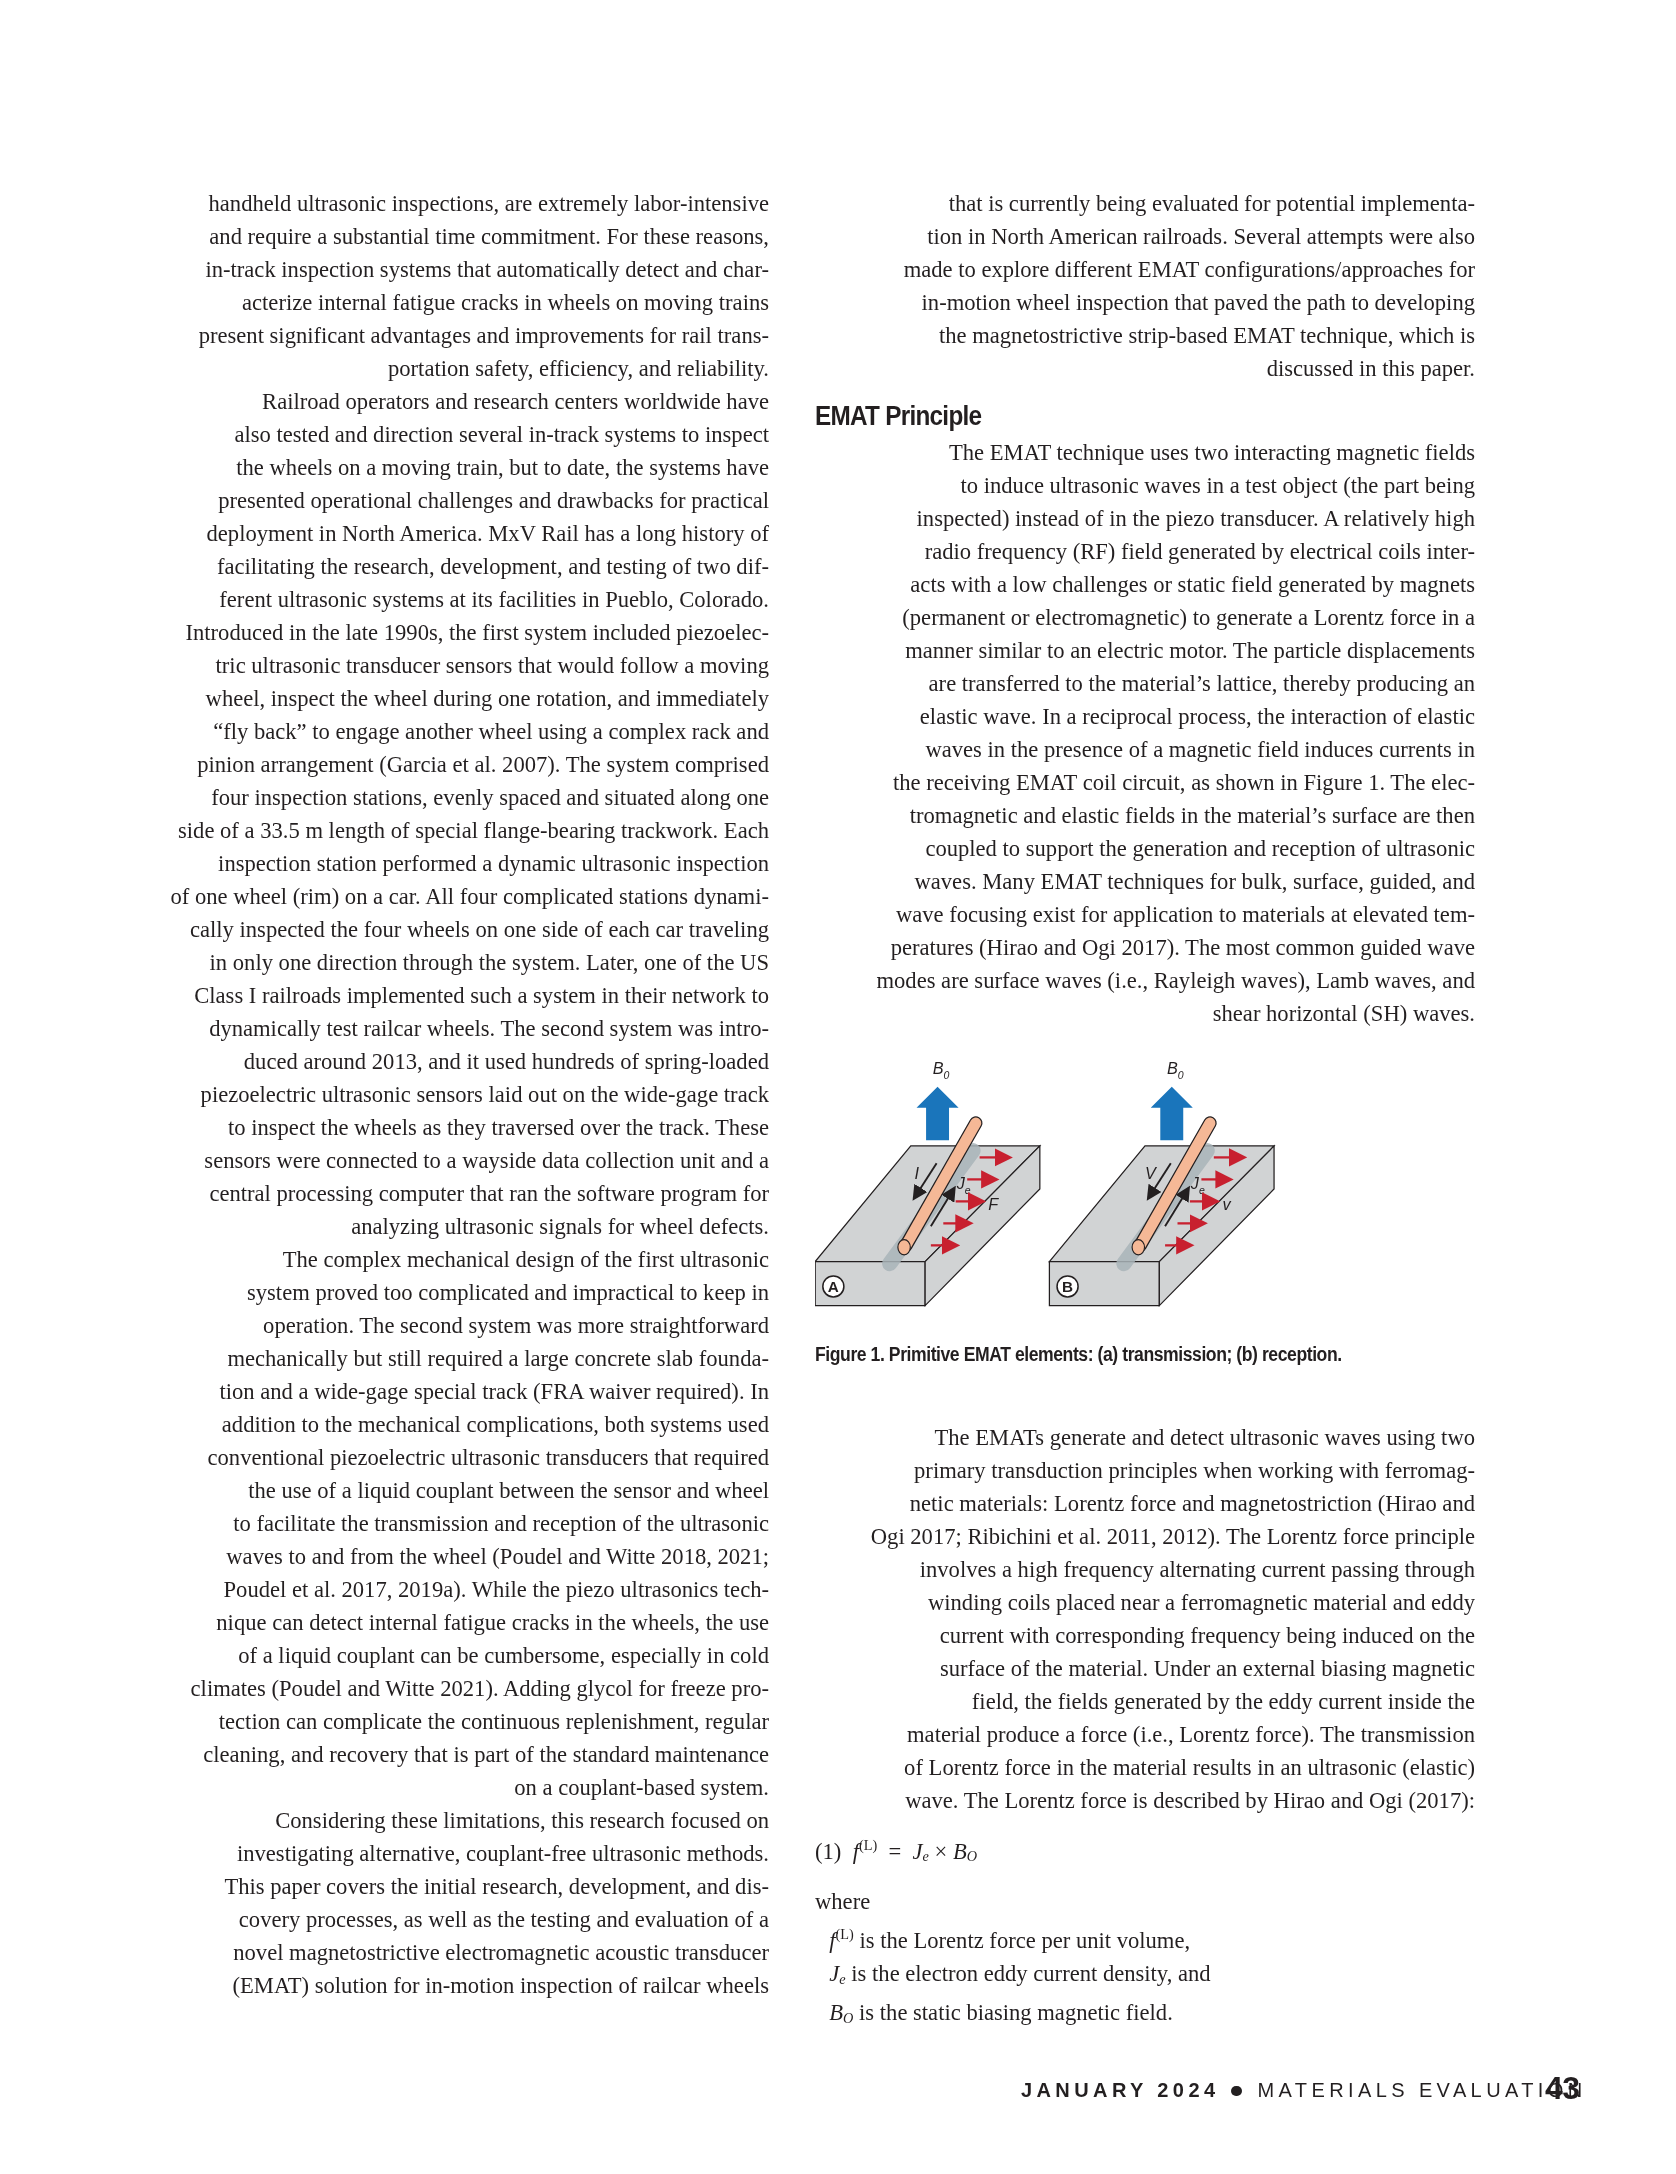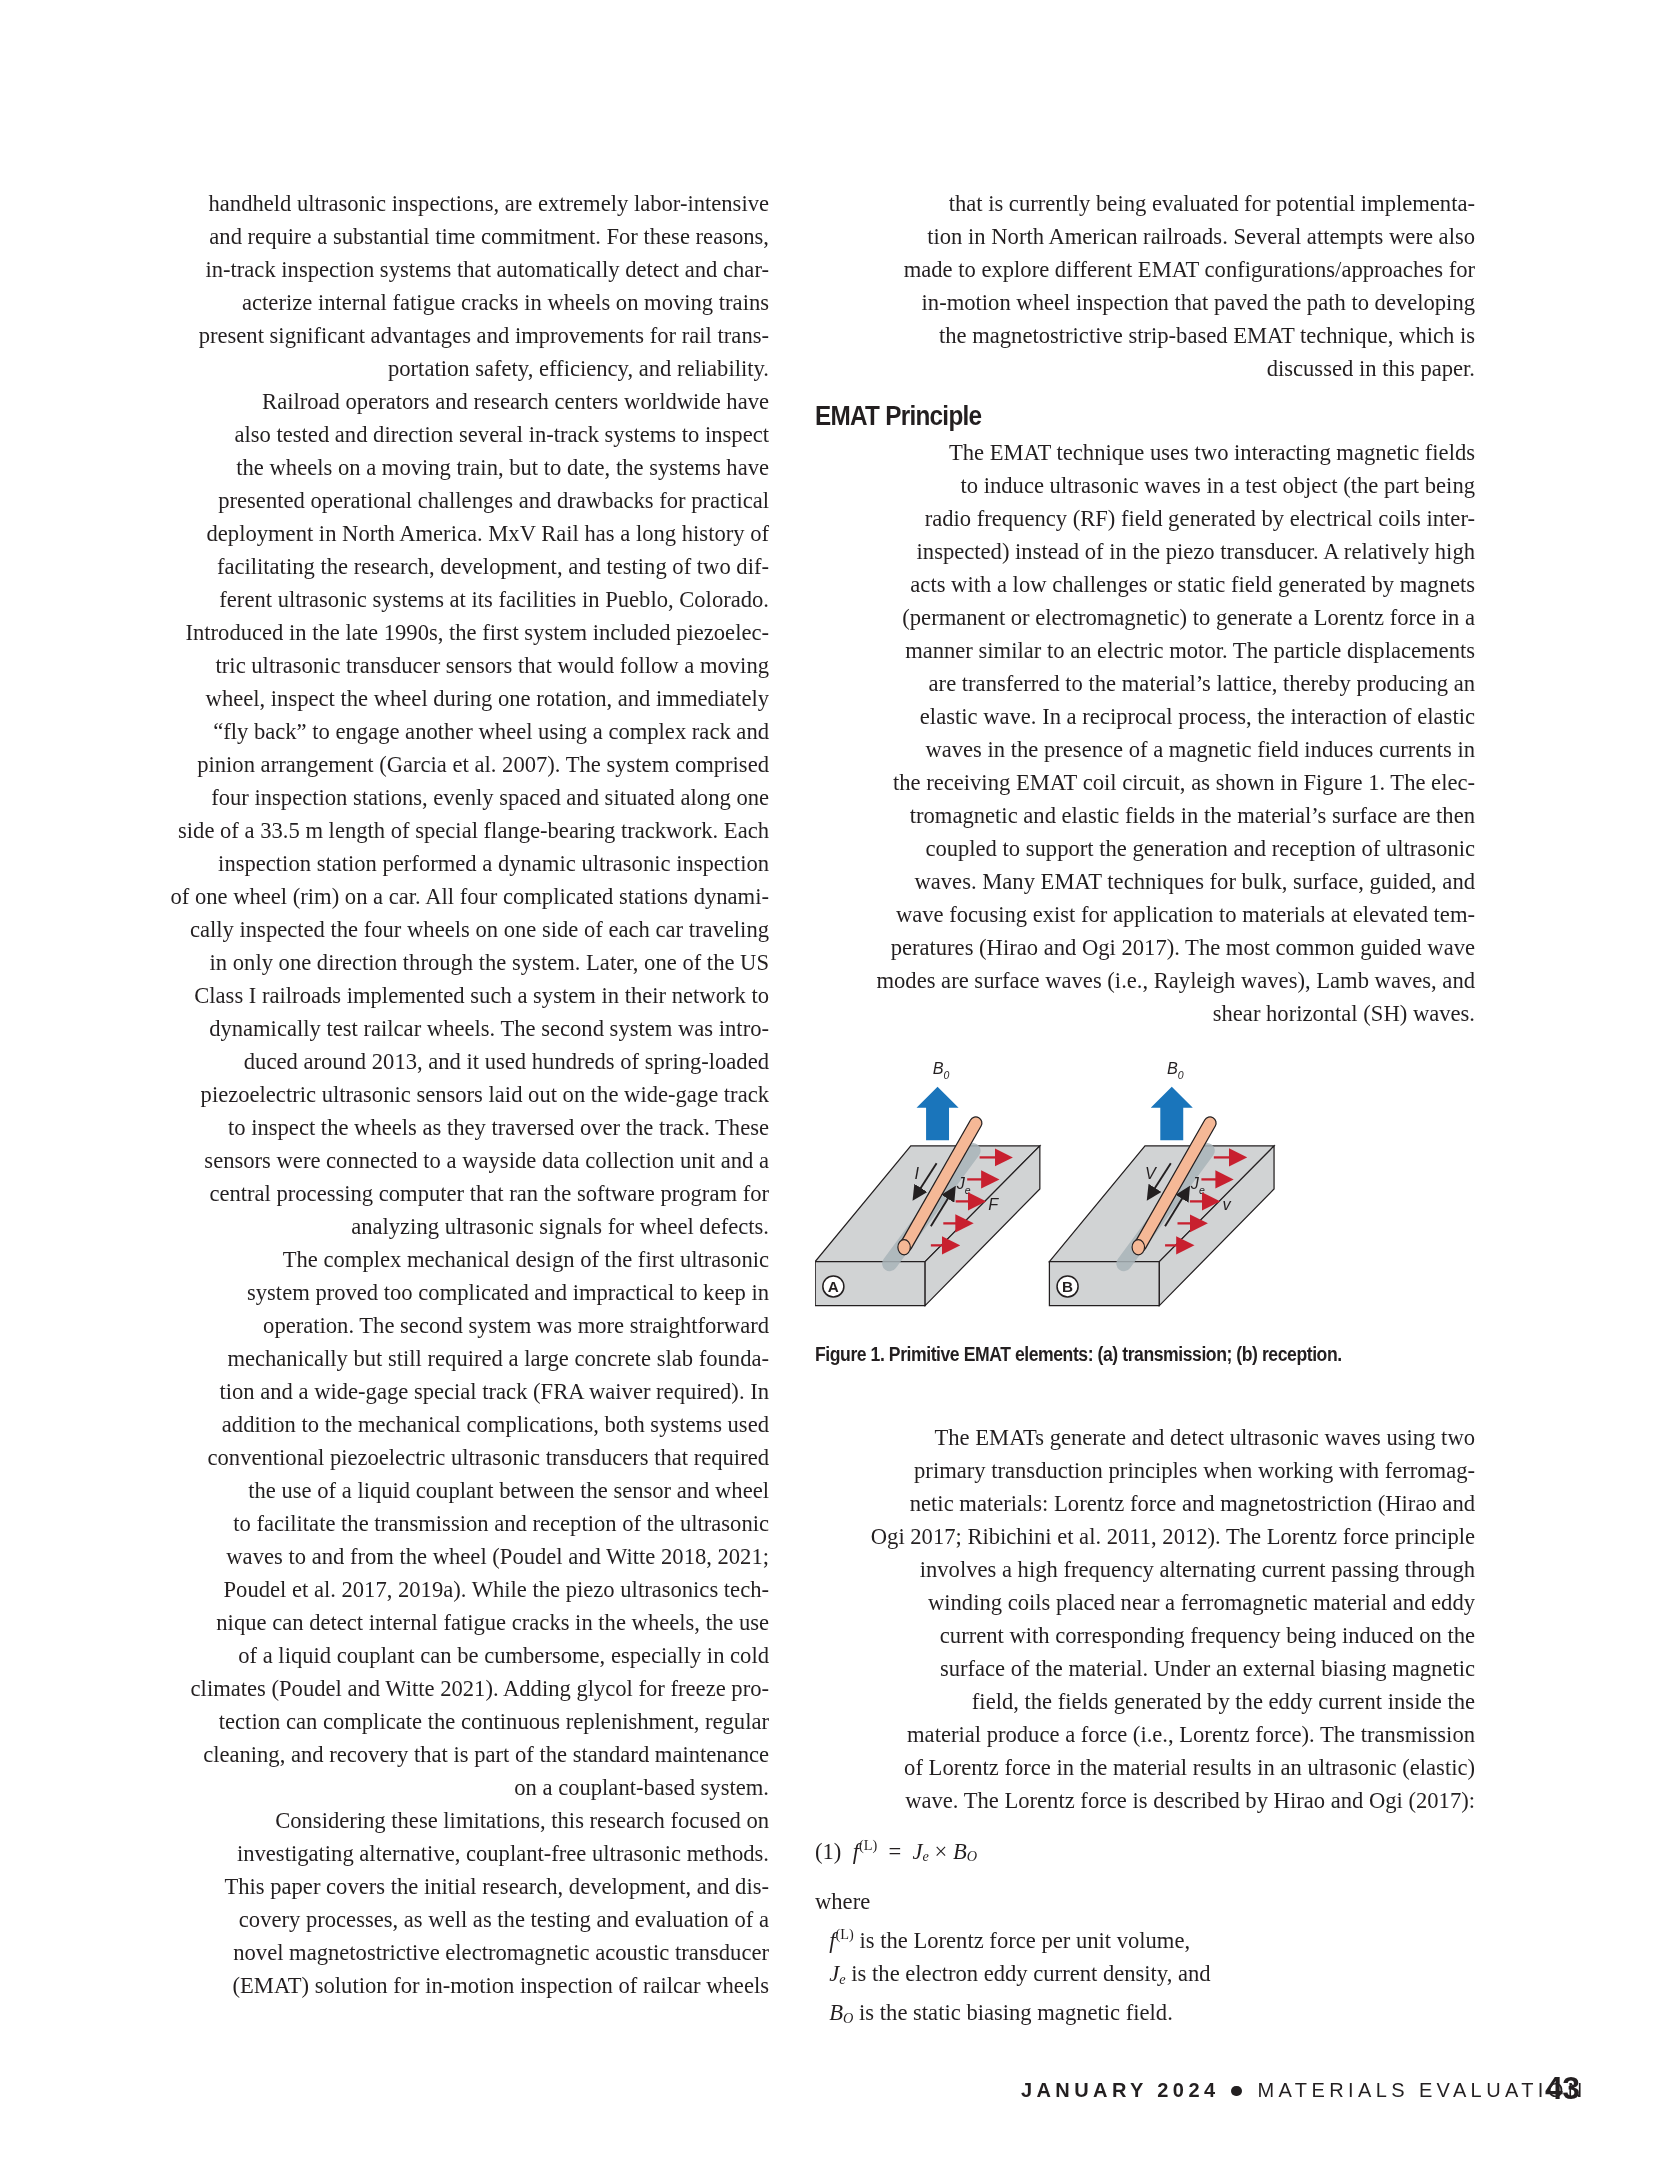--- a/index.html
+++ b/index.html
@@ -103,22 +103,22 @@
       <span class="line">tion in North American railroads. Several attempts were also</span>
       <span class="line">made to explore different EMAT configurations/approaches for</span>
       <span class="line">in-motion wheel inspection that paved the path to developing</span>
       <span class="line">the magnetostrictive strip-based EMAT technique, which is</span>
       <span class="line">discussed in this paper.</span>
     </p>
   <h2 class="section">EMAT Principle</h2>
   <p id="rp2">
       <span class="line">The EMAT technique uses two interacting magnetic fields</span>
       <span class="line">to induce ultrasonic waves in a test object (the part being</span>
+      <span class="line">inspected) instead of in the piezo transducer. A relatively high</span>
       <span class="line">radio frequency (RF) field generated by electrical coils inter-</span>
-      <span class="line">inspected) instead of in the piezo transducer. A relatively high</span>
       <span class="line">acts with a low challenges or static field generated by magnets</span>
       <span class="line">(permanent or electromagnetic) to generate a Lorentz force in a</span>
       <span class="line">manner similar to an electric motor. The particle displacements</span>
       <span class="line">are transferred to the material’s lattice, thereby producing an</span>
       <span class="line">elastic wave. In a reciprocal process, the interaction of elastic</span>
       <span class="line">waves in the presence of a magnetic field induces currents in</span>
       <span class="line">the receiving EMAT coil circuit, as shown in Figure 1. The elec-</span>
       <span class="line">tromagnetic and elastic fields in the material’s surface are then</span>
       <span class="line">coupled to support the generation and reception of ultrasonic</span>
       <span class="line">waves. Many EMAT techniques for bulk, surface, guided, and</span>

